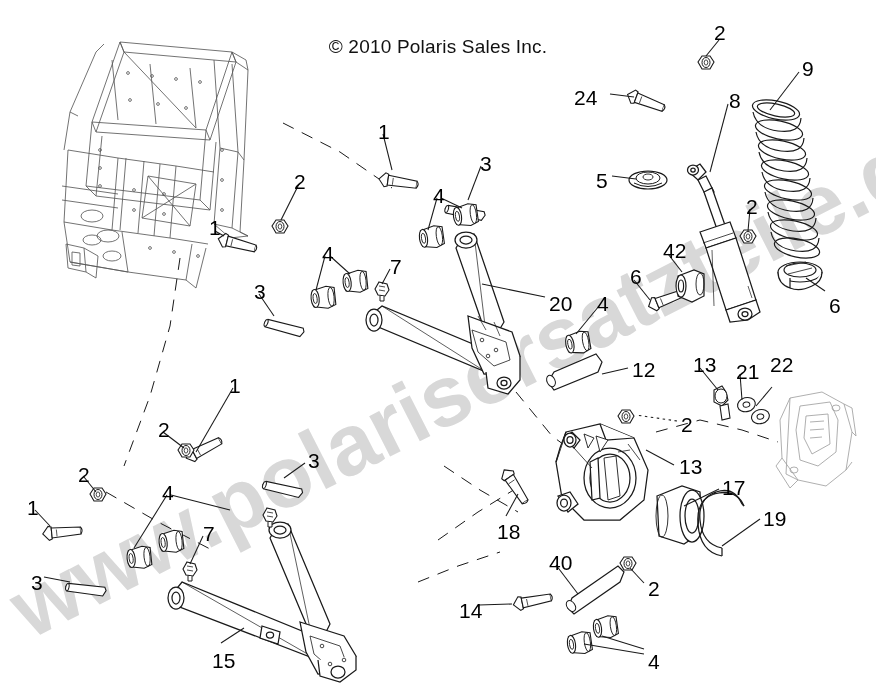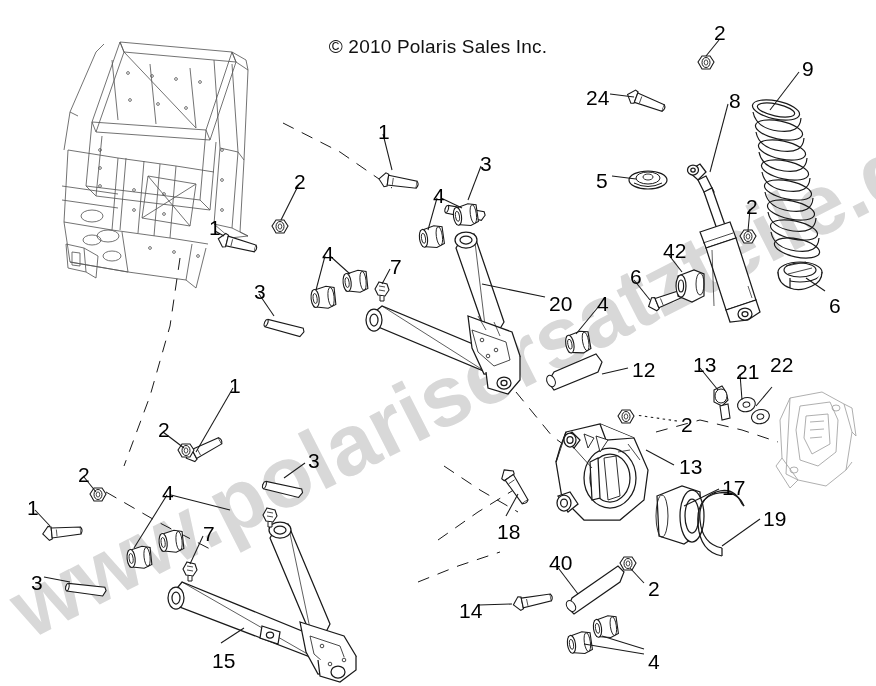--- a/index.html
+++ b/index.html
@@ -466,21 +466,21 @@
       <polyline points="644,583 630,568"></polyline>
       <polyline points="479,605 512,604"></polyline>
       <polyline points="221,643 244,628"></polyline>
       <polyline points="644,649 602,636"></polyline>
       <polyline points="644,654 584,644"></polyline>
     </g>
   </svg>
 
   <div class="callout" style="left:714px;top:22px">2</div>
   <div class="callout" style="left:802px;top:58px">9</div>
-  <div class="callout" style="left:586px;top:87px">24</div>
+  <div class="callout" style="left:574px;top:87px">24</div>
   <div class="callout" style="left:729px;top:90px">8</div>
   <div class="callout" style="left:378px;top:121px">1</div>
   <div class="callout" style="left:480px;top:153px">3</div>
   <div class="callout" style="left:294px;top:171px">2</div>
   <div class="callout" style="left:433px;top:185px">4</div>
   <div class="callout" style="left:596px;top:170px">5</div>
   <div class="callout" style="left:746px;top:196px">2</div>
   <div class="callout" style="left:209px;top:217px">1</div>
   <div class="callout" style="left:322px;top:243px">4</div>
   <div class="callout" style="left:390px;top:256px">7</div>

